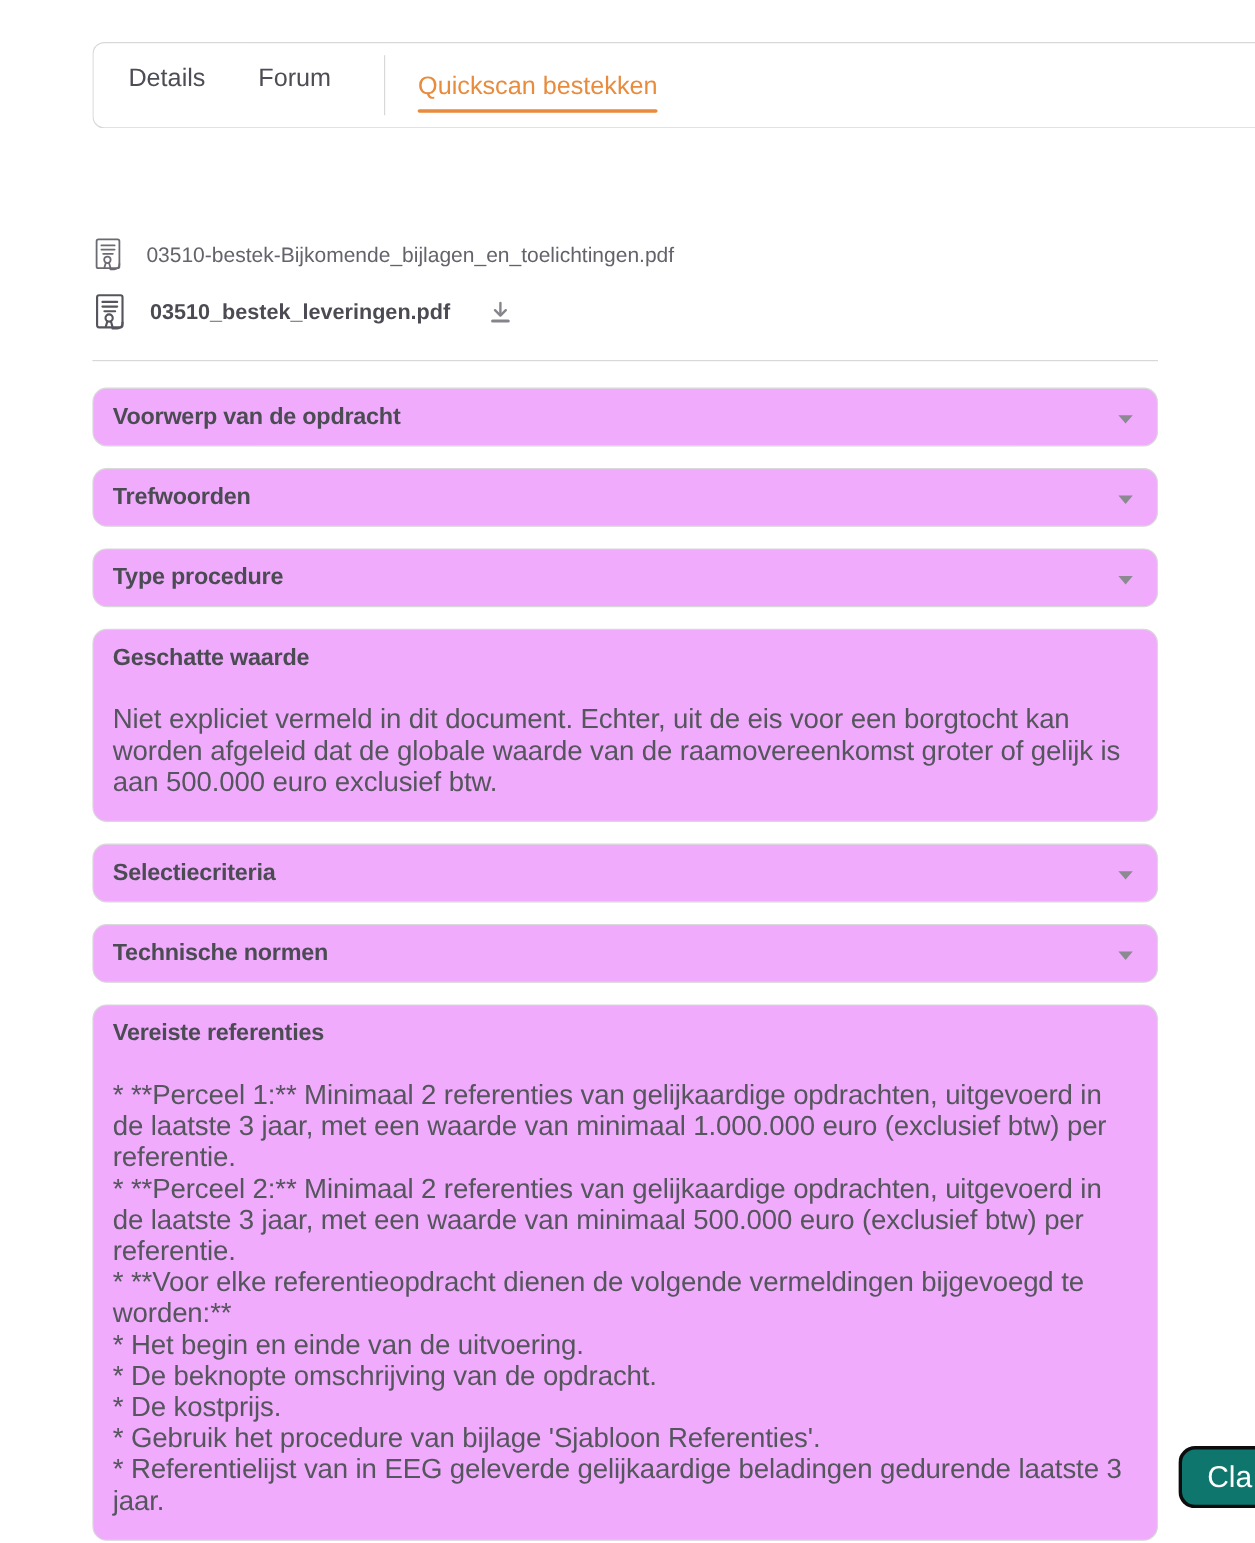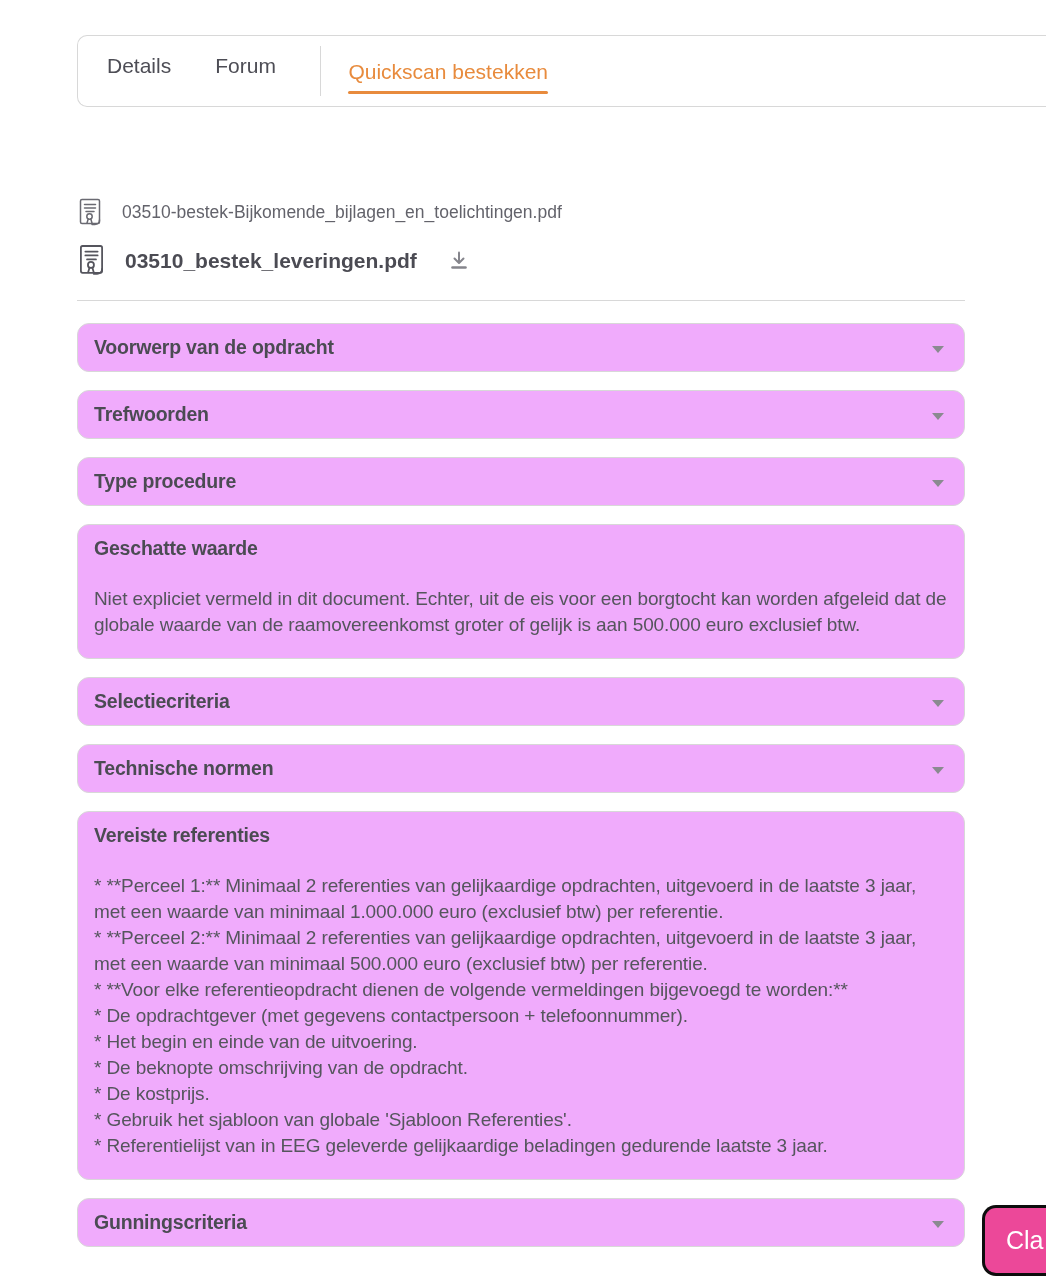--- a/index.html
+++ b/index.html
@@ -74,21 +74,21 @@
     display: flex;
     align-items: center;
     gap: 19px;
   }
   .file-row.first { margin-bottom: 17px; }
   .file-name-light {
     font-size: 17.5px;
     color: #63636b;
   }
   .file-name-bold {
-    font-size: 21px;
+    font-size: 18px;
     font-weight: bold;
     color: #4b4b53;
   }
   .download-btn {
     margin-left: 12px;
     display: inline-flex;
     align-items: center;
     cursor: pointer;
   }
   .divider {
@@ -121,37 +121,37 @@
   .chevron {
     width: 0;
     height: 0;
     border-left: 6.5px solid transparent;
     border-right: 6.5px solid transparent;
     border-top: 7.5px solid #8a8a90;
     margin-top: 3px;
   }
   .panel-body {
     padding: 0 16px 20px 16px;
-    font-size: 19px;
+    font-size: 23px;
     line-height: 26px;
     color: #55555d;
     letter-spacing: -0.1px;
   }
   .panel.expanded .panel-header { padding-bottom: 0; cursor: default; }
   .panel.expanded .panel-body { margin-top: 26px; }
 
   
   .floating-btn {
     position: absolute;
     top: 1205px;
     right: 0;
-    height: 71px;
+    height: 52px;
     width: 64px;
     box-sizing: border-box;
-    background: #ec4899;
+    background: #0f766e;
     border: 3px solid #0d0d0d;
     border-right: none;
     border-radius: 14px 0 0 14px;
     color: #ffffff;
     font-size: 25px;
     display: flex;
     align-items: center;
     padding-left: 21px;
     overflow: hidden;
     white-space: nowrap;
@@ -250,25 +250,24 @@
   </div>
 
   <div class="panel expanded">
     <div class="panel-header">
       <span class="panel-title">Vereiste referenties</span>
     </div>
     <div class="panel-body">
       <div>* **Perceel 1:** Minimaal 2 referenties van gelijkaardige opdrachten, uitgevoerd in de laatste 3 jaar, met een waarde van minimaal 1.000.000 euro (exclusief btw) per referentie.</div>
       <div>* **Perceel 2:** Minimaal 2 referenties van gelijkaardige opdrachten, uitgevoerd in de laatste 3 jaar, met een waarde van minimaal 500.000 euro (exclusief btw) per referentie.</div>
       <div>* **Voor elke referentieopdracht dienen de volgende vermeldingen bijgevoegd te worden:**</div>
-      <div>* De opdrachtgever (met gegevens contactpersoon + telefoonnummer).</div>
       <div>* Het begin en einde van de uitvoering.</div>
       <div>* De beknopte omschrijving van de opdracht.</div>
       <div>* De kostprijs.</div>
-      <div>* Gebruik het sjabloon van globale 'Sjabloon Referenties'.</div>
+      <div>* Gebruik het procedure van bijlage 'Sjabloon Referenties'.</div>
       <div>* Referentielijst van in EEG geleverde gelijkaardige beladingen gedurende laatste 3 jaar.</div>
     </div>
   </div>
 
   <div class="panel">
     <div class="panel-header">
       <span class="panel-title">Gunningscriteria</span>
       <span class="chevron"></span>
     </div>
   </div>

